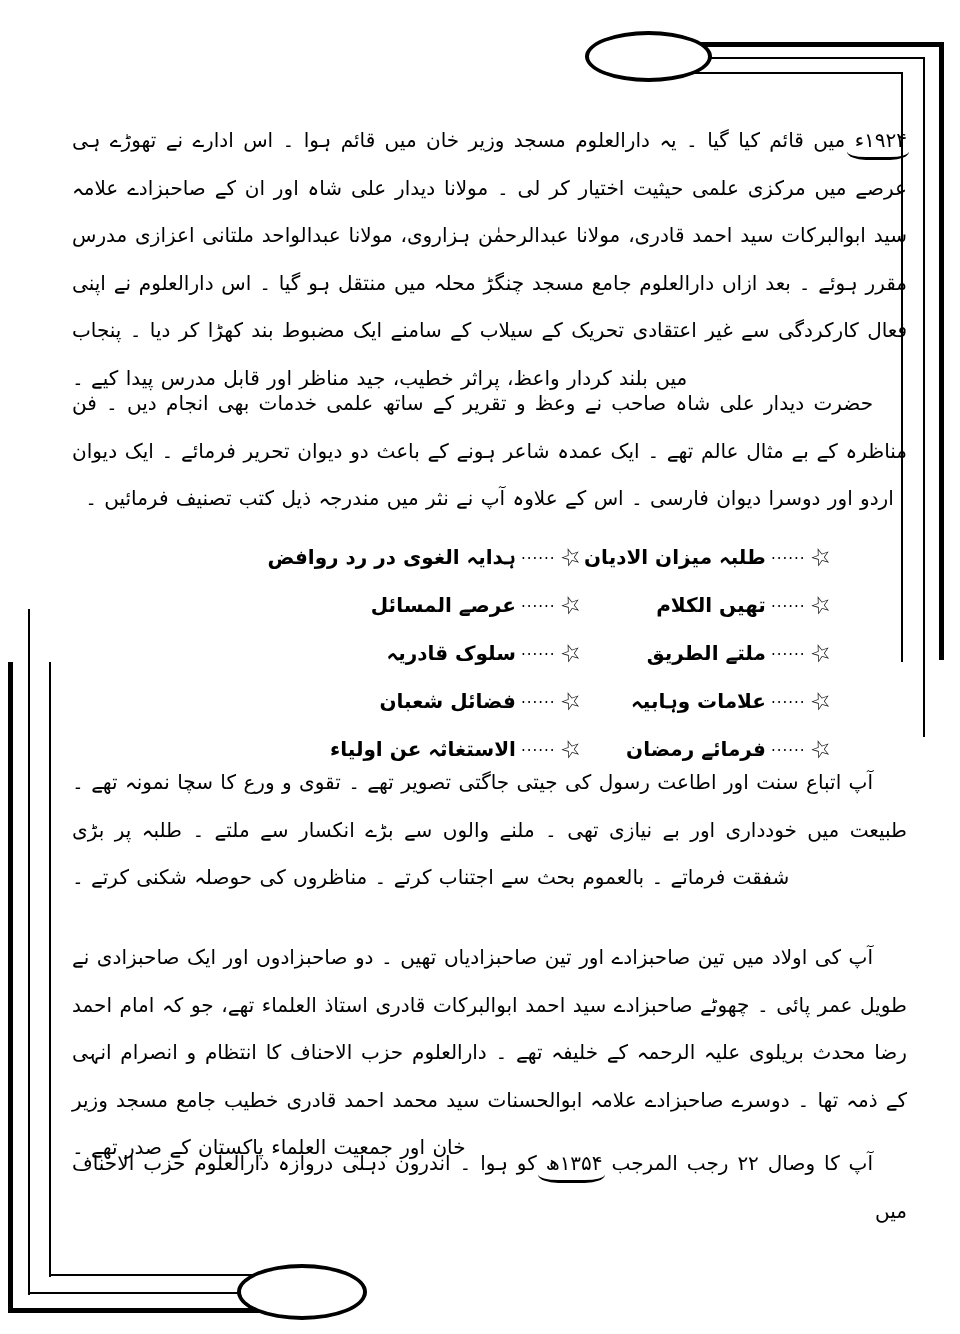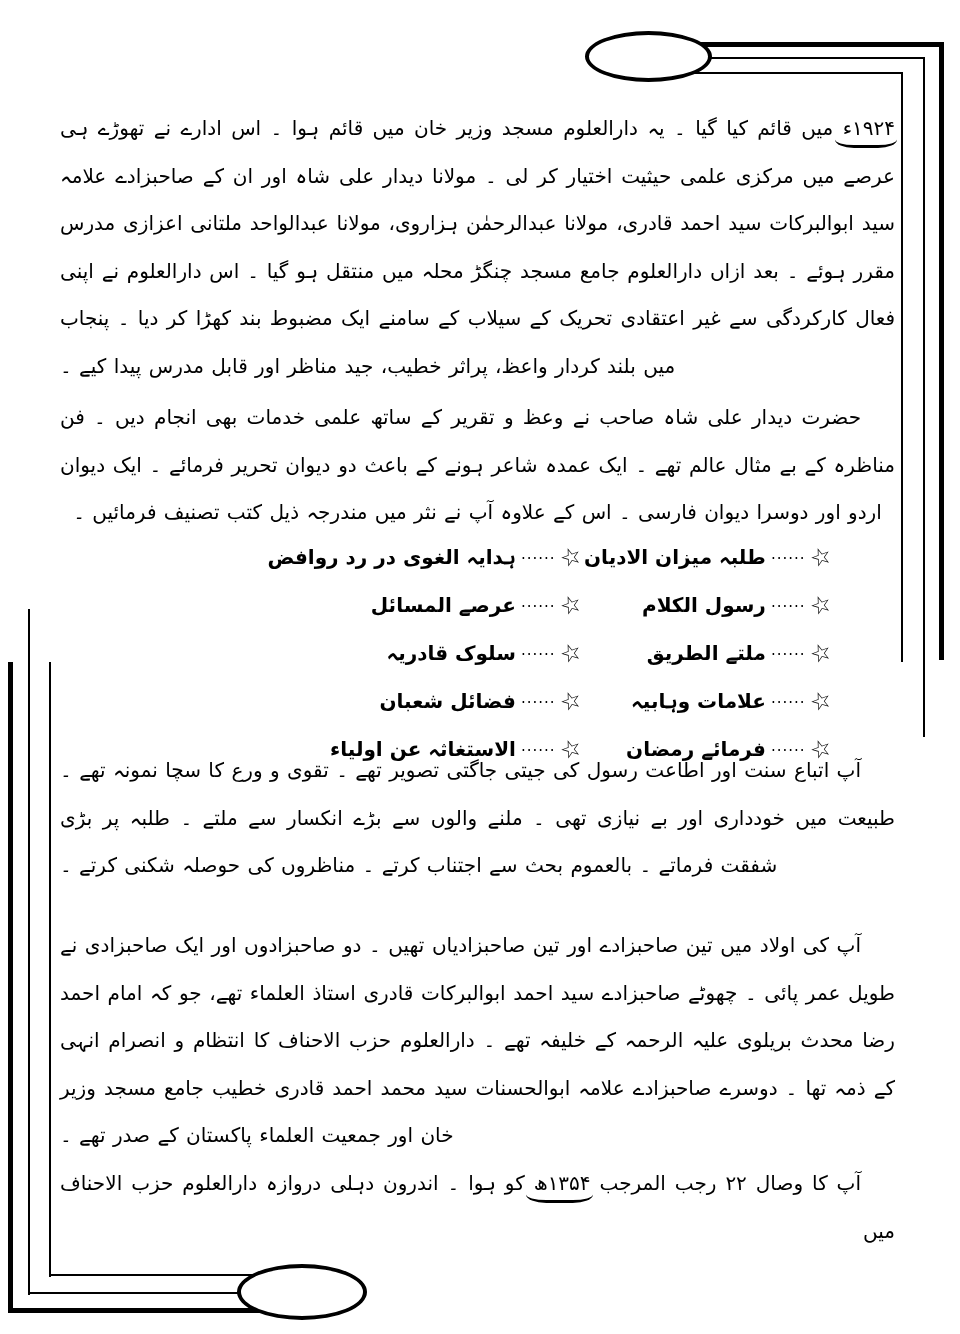--- a/index.html
+++ b/index.html
@@ -15,21 +15,21 @@
   .ellipse{
     position:absolute;z-index:2;
     background:#ffffff;border:4px solid #000;border-radius:50%;
   }
   
   .tblock{
     position:absolute;left:60px;width:835px;z-index:3;
     direction:rtl;text-align:justify;
     font-size:20px;line-height:47.5px;word-spacing:1px;
   }
-  .para{margin:0}
+  .para{margin:12px}
   .indent{text-indent:34px}
   .last-left{text-align-last:left}
   .last-center{text-align-last:center}
   .last-justify{text-align-last:justify}
   .flourish{position:relative;white-space:nowrap;padding-bottom:2px}
   .flourish::after{
     content:"";position:absolute;left:-8px;right:-2px;bottom:-6px;height:14px;
     border-bottom:3px solid #000;border-radius:50% / 14px;
   }
   
@@ -62,40 +62,40 @@
 <div class="line" style="left:28px;top:1292px;width:285px;height:2px"></div>
 <div class="line" style="left:49px;top:1274px;width:255px;height:2px"></div>
 
 <div class="ellipse" style="left:585px;top:31px;width:119px;height:43px"></div>
 <div class="ellipse" style="left:237px;top:1264px;width:122px;height:48px"></div>
 
 <p class="tblock para last-left" style="top:105px">
   <span class="flourish">۱۹۲۴ء</span><span> میں قائم کیا گیا ۔ یہ دارالعلوم مسجد وزیر خان میں قائم ہوا ۔ اس ادارے نے تھوڑے ہی عرصے میں مرکزی علمی حیثیت اختیار کر لی ۔ مولانا دیدار علی شاہ اور ان کے صاحبزادے علامہ سید ابوالبرکات سید احمد قادری، مولانا عبدالرحمٰن ہزاروی، مولانا عبدالواحد ملتانی اعزازی مدرس مقرر ہوئے ۔ بعد ازاں دارالعلوم جامع مسجد چنگڑ محلہ میں منتقل ہو گیا ۔ اس دارالعلوم نے اپنی فعال کارکردگی سے غیر اعتقادی تحریک کے سیلاب کے سامنے ایک مضبوط بند کھڑا کر دیا ۔ پنجاب میں بلند کردار واعظ، پراثر خطیب، جید مناظر اور قابل مدرس پیدا کیے ۔</span>
 </p>
 
-<p class="tblock para indent last-center" style="top:394px">حضرت دیدار علی شاہ صاحب نے وعظ و تقریر کے ساتھ علمی خدمات بھی انجام دیں ۔ فن مناظرہ کے بے مثال عالم تھے ۔ ایک عمدہ شاعر ہونے کے باعث دو دیوان تحریر فرمائے ۔ ایک دیوان اردو اور دوسرا دیوان فارسی ۔ اس کے علاوہ آپ نے نثر میں مندرجہ ذیل کتب تصنیف فرمائیں ۔</p>
+<p class="tblock para indent last-center" style="top:368px">حضرت دیدار علی شاہ صاحب نے وعظ و تقریر کے ساتھ علمی خدمات بھی انجام دیں ۔ فن مناظرہ کے بے مثال عالم تھے ۔ ایک عمدہ شاعر ہونے کے باعث دو دیوان تحریر فرمائے ۔ ایک دیوان اردو اور دوسرا دیوان فارسی ۔ اس کے علاوہ آپ نے نثر میں مندرجہ ذیل کتب تصنیف فرمائیں ۔</p>
 
 <div class="books">
   <div class="book-row">
     <div class="book-cell">
       <span class="book-star">☆</span>
       <span class="book-dots">......</span>
       <span class="book-title">طلبہ میزان الادیان</span>
     </div>
     <div class="book-cell">
       <span class="book-star">☆</span>
       <span class="book-dots">......</span>
       <span class="book-title">ہدایہ الغوی در رد روافض</span>
     </div>
   </div>
   <div class="book-row">
     <div class="book-cell">
       <span class="book-star">☆</span>
       <span class="book-dots">......</span>
-      <span class="book-title">رسول الکلام</span>
+      <span class="book-title">تھیں الکلام</span>
     </div>
     <div class="book-cell">
       <span class="book-star">☆</span>
       <span class="book-dots">......</span>
       <span class="book-title">عرصے المسائل</span>
     </div>
   </div>
   <div class="book-row">
     <div class="book-cell">
       <span class="book-star">☆</span>
@@ -131,15 +131,15 @@
       <span class="book-dots">......</span>
       <span class="book-title">الاستغاثہ عن اولیاء</span>
     </div>
   </div>
 </div>
 
 <p class="tblock para indent last-left" style="top:747px">آپ اتباع سنت اور اطاعت رسول کی جیتی جاگتی تصویر تھے ۔ تقوی و ورع کا سچا نمونہ تھے ۔ طبیعت میں خودداری اور بے نیازی تھی ۔ ملنے والوں سے بڑے انکسار سے ملتے ۔ طلبہ پر بڑی شفقت فرماتے ۔ بالعموم بحث سے اجتناب کرتے ۔ مناظروں کی حوصلہ شکنی کرتے ۔</p>
 
 <p class="tblock para indent last-left" style="top:922px">آپ کی اولاد میں تین صاحبزادے اور تین صاحبزادیاں تھیں ۔ دو صاحبزادوں اور ایک صاحبزادی نے طویل عمر پائی ۔ چھوٹے صاحبزادے سید احمد ابوالبرکات قادری استاذ العلماء تھے، جو کہ امام احمد رضا محدث بریلوی علیہ الرحمہ کے خلیفہ تھے ۔ دارالعلوم حزب الاحناف کا انتظام و انصرام انہی کے ذمہ تھا ۔ دوسرے صاحبزادے علامہ ابوالحسنات سید محمد احمد قادری خطیب جامع مسجد وزیر خان اور جمعیت العلماء پاکستان کے صدر تھے ۔</p>
 
-<p class="tblock para indent last-justify" style="top:1160px">
+<p class="tblock para indent last-justify" style="top:1128px">
   <span>آپ کا وصال ۲۲ رجب المرجب </span><span class="flourish">۱۳۵۴ھ</span><span> کو ہوا ۔ اندرون دہلی دروازہ دارالعلوم حزب الاحناف میں</span>
 </p>
 
 </body></html>

